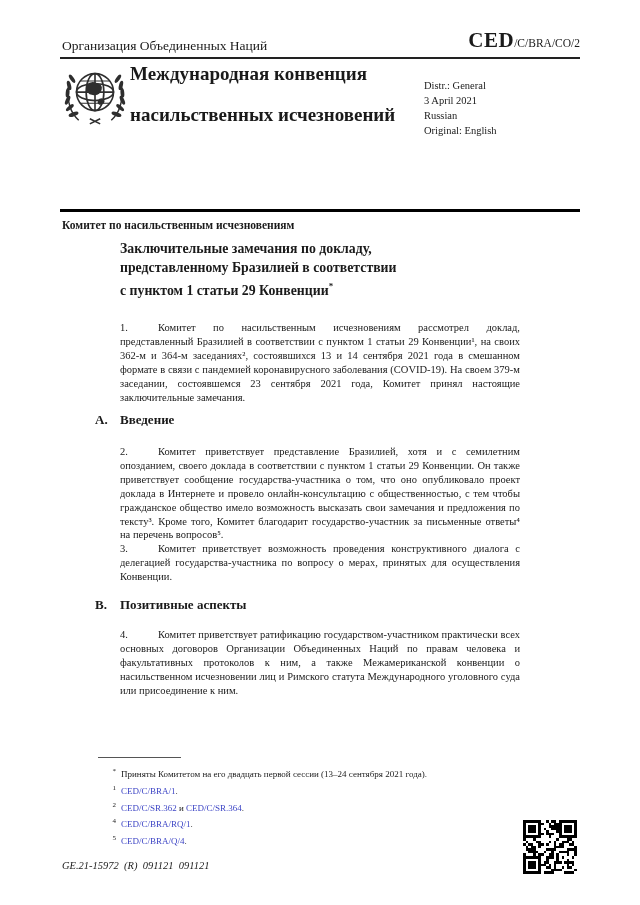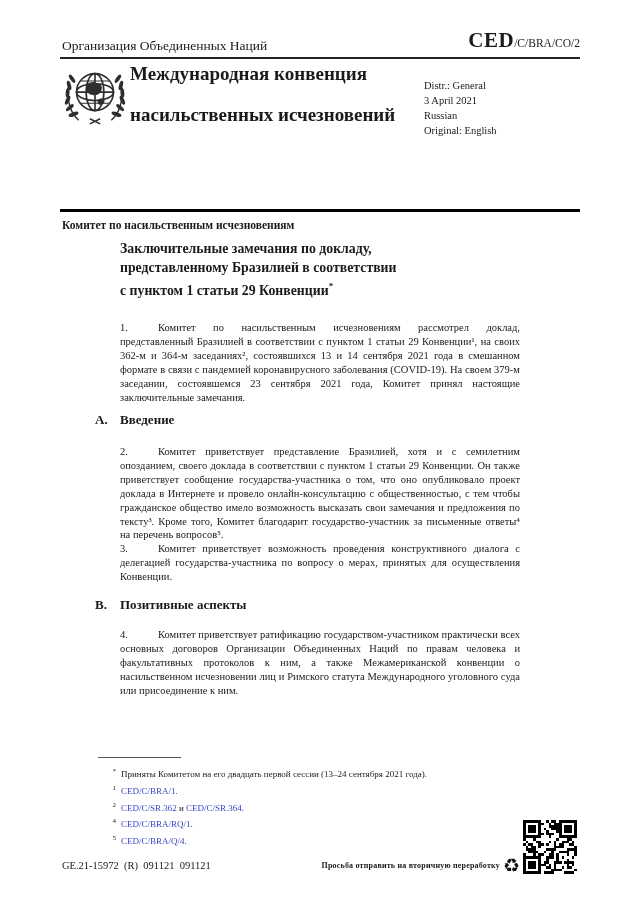--- a/index.html
+++ b/index.html
@@ -31,21 +31,21 @@
   .pnum { display: inline-block; width: 38px; }
   .section-heading { position: absolute; left: 120px; font-size: 13px; font-weight: 700; }
   .sec-letter { position: absolute; left: -25px; }
   
   .fn-sep { position: absolute; left: 98px; top: 757px; width: 83px; height: 1.3px; background: #555; }
   .footnotes { position: absolute; left: 104px; top: 765px; width: 420px; font-size: 9px; line-height: 13.8px; }
   .fn-row { white-space: nowrap; }
   .fn-marker { display: inline-block; width: 12px; text-align: right; margin-right: 5px; vertical-align: super; font-size: 7px; }
   .fn-link { color: var(--link-color); text-decoration: none; cursor: pointer; }
   
-  .ge-number { position: absolute; left: 62px; top: 860px; font-size: 10.5px; white-space: pre; }
+  .ge-number { position: absolute; left: 62px; top: 860px; font-size: 10.5px; white-space: pre; font-style: italic; }
   .recycle { position: absolute; left: 300px; top: 856px; width: 220px; display: flex; align-items: center; justify-content: flex-end; gap: 3px; }
   .recycle-text { font-size: 8px; font-weight: 700; letter-spacing: 0.2px; }
   .recycle-glyph { font-size: 19px; line-height: 19px; color: #111; }
   .qr { position: absolute; left: 523px; top: 820px; width: 54px; height: 54px; display: grid;
         grid-template-columns: repeat(21, 1fr); grid-template-rows: repeat(21, 1fr); background: #fff; }
   .qr i { background: #000; display: block; }
 </style>
 </head>
 <body>
 
@@ -137,24 +137,20 @@
   <div class="fn-sep"></div>
   <div class="footnotes">
     <div class="fn-row"><span class="fn-marker">*</span><span>Приняты Комитетом на его двадцать первой сессии (13–24 сентября 2021 года).</span><a class="fn-link"></a><span></span><a class="fn-link"></a><span></span></div>
     <div class="fn-row"><span class="fn-marker">1</span><span></span><a class="fn-link">CED/C/BRA/1</a><span></span><a class="fn-link"></a><span>.</span></div>
     <div class="fn-row"><span class="fn-marker">2</span><span></span><a class="fn-link">CED/C/SR.362</a><span> и </span><a class="fn-link">CED/C/SR.364</a><span>.</span></div>
     <div class="fn-row"><span class="fn-marker">4</span><span></span><a class="fn-link">CED/C/BRA/RQ/1</a><span></span><a class="fn-link"></a><span>.</span></div>
     <div class="fn-row"><span class="fn-marker">5</span><span></span><a class="fn-link">CED/C/BRA/Q/4</a><span></span><a class="fn-link"></a><span>.</span></div>
   </div>
 
   <div class="ge-number">GE.21-15972  (R)  091121  091121</div>
-  <div class="recycle">
-    <span class="recycle-text">Просьба отправить на вторичную переработку</span>
-    <span class="recycle-glyph">♻</span>
-  </div>
   <div class="qr">
       <i style="grid-area:1/1"></i>
       <i style="grid-area:1/2"></i>
       <i style="grid-area:1/3"></i>
       <i style="grid-area:1/4"></i>
       <i style="grid-area:1/5"></i>
       <i style="grid-area:1/6"></i>
       <i style="grid-area:1/7"></i>
       <i style="grid-area:1/10"></i>
       <i style="grid-area:1/12"></i>

